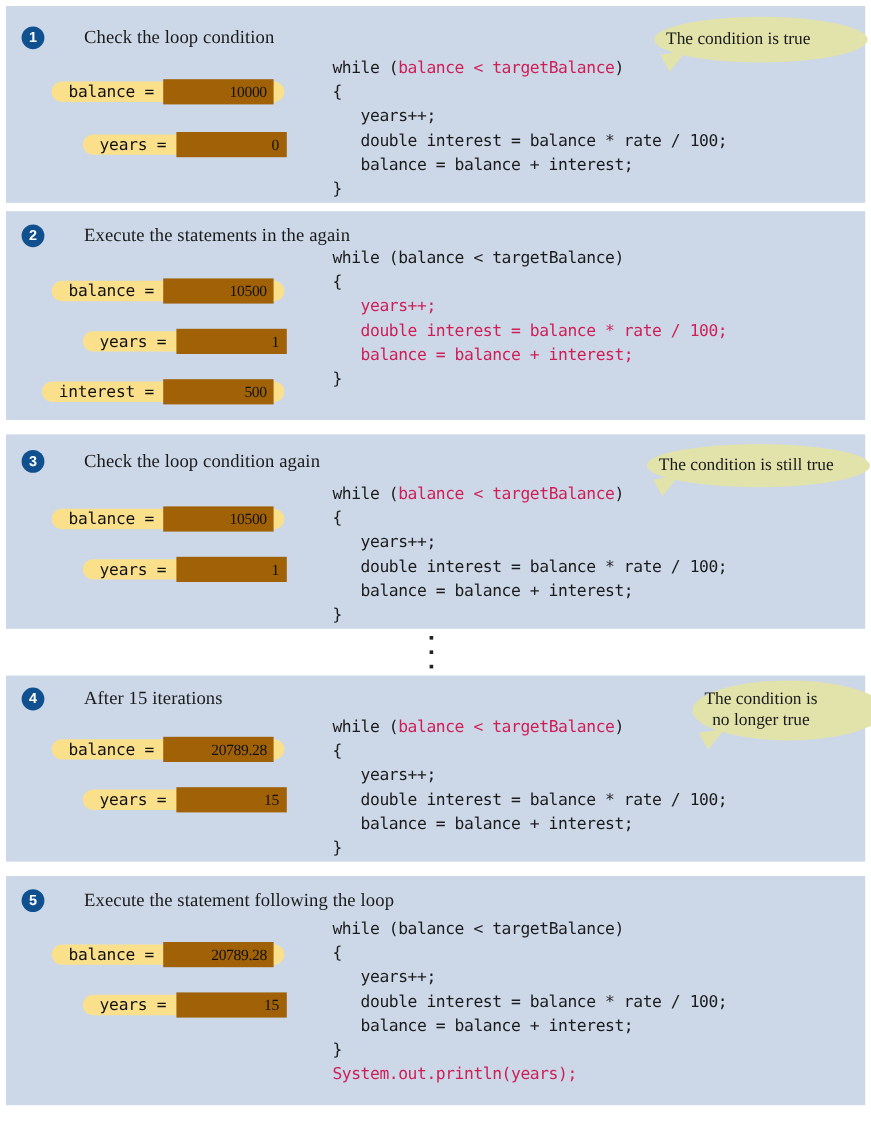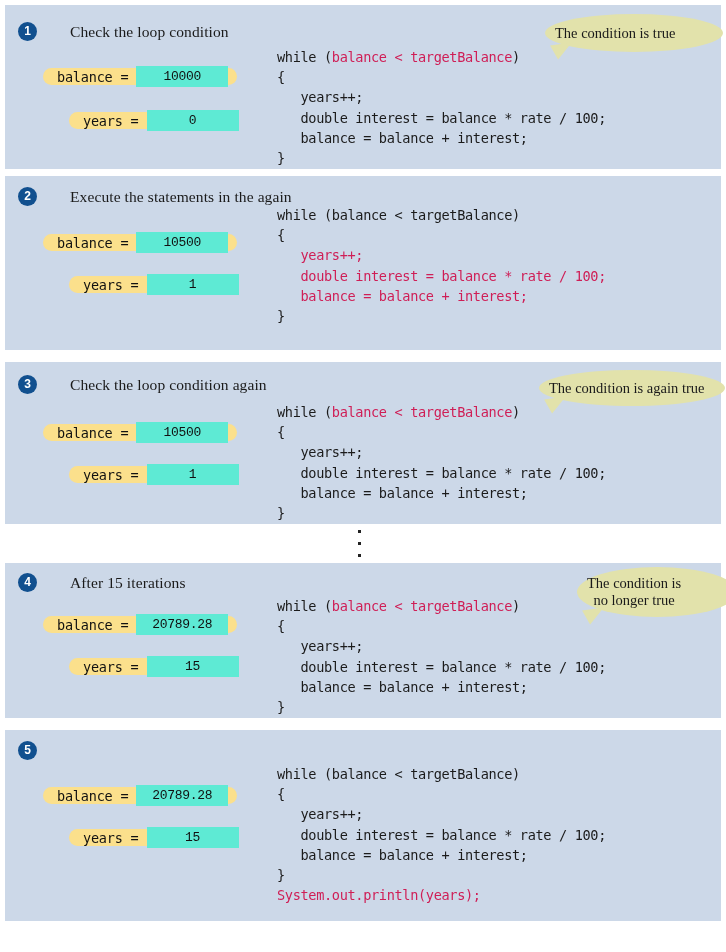--- a/index.html
+++ b/index.html
@@ -62,26 +62,26 @@
   }
   .pill-label{
     font-family:"DejaVu Sans Mono", monospace;
     font-size:13.5px;
     color:#111111;
     padding:0 8px 0 14px;
     white-space:nowrap;
     letter-spacing:-.2px;
   }
   .pill-value{
-    background:#5eead4;
+    background:#a16207;
     height:21px;
     line-height:21px;
     min-width:84px;
-    text-align:center;
-    font-family:Liberation Mono, monospace;
+    text-align:right;
+    font-family:Liberation Serif, serif;
     font-size:13px;
     color:#111111;
     padding:0 6px;
     box-sizing:border-box;
     letter-spacing:-.3px;
   }
 
   
   .code{
     position:absolute;
@@ -175,20 +175,24 @@
       </div>
 
       <div class="pill" style="left:38px;top:58px;width:194px;">
         <span class="pill-label">balance =</span>
         <span class="pill-value" style="min-width:92px;">10500</span>
       </div>
       <div class="pill" style="left:64px;top:100px;width:168px;">
         <span class="pill-label">years =</span>
         <span class="pill-value" style="min-width:92px;">1</span>
       </div>
+      <div class="pill" style="left:30px;top:142px;width:202px;">
+        <span class="pill-label">interest =</span>
+        <span class="pill-value" style="min-width:92px;">500</span>
+      </div>
 
       <div class="code" style="top:29px;"><span>while (</span><span>balance &lt; targetBalance</span><span>)</span>
 <span>{</span>
 <span class="hl">   years++;</span>
 <span class="hl">   double interest = balance * rate / 100;</span>
 <span class="hl">   balance = balance + interest;</span>
 <span>}</span></div>
     </div>
   </div>
 
@@ -209,21 +213,21 @@
       </div>
 
       <div class="code" style="top:40px;"><span>while (</span><span class="hl">balance &lt; targetBalance</span><span>)</span>
 <span>{</span>
 <span>   years++;</span>
 <span>   double interest = balance * rate / 100;</span>
 <span>   balance = balance + interest;</span>
 <span>}</span></div>
 
       <div class="callout" style="left:534px;top:8px;width:186px;height:36px;">
-        <span>The condition is again true</span>
+        <span>The condition is still true</span>
         <span class="tail"></span>
       </div>
     </div>
   </div>
 
   <div class="vdots" style="top:530px;">
     <i></i>
     <i></i>
     <i></i>
   </div>
@@ -256,20 +260,21 @@
 no longer true</span>
         <span class="tail"></span>
       </div>
     </div>
   </div>
 
   <div class="panel" style="top:730px;height:191px;">
     <div class="panel-inner">
       <div class="step-head" style="top:11px;">
         <span class="step-num">5</span>
+        <span class="step-title">Execute the statement following the loop</span>
       </div>
 
       <div class="pill" style="left:38px;top:57px;width:194px;">
         <span class="pill-label">balance =</span>
         <span class="pill-value" style="min-width:92px;">20789.28</span>
       </div>
       <div class="pill" style="left:64px;top:99px;width:168px;">
         <span class="pill-label">years =</span>
         <span class="pill-value" style="min-width:92px;">15</span>
       </div>

